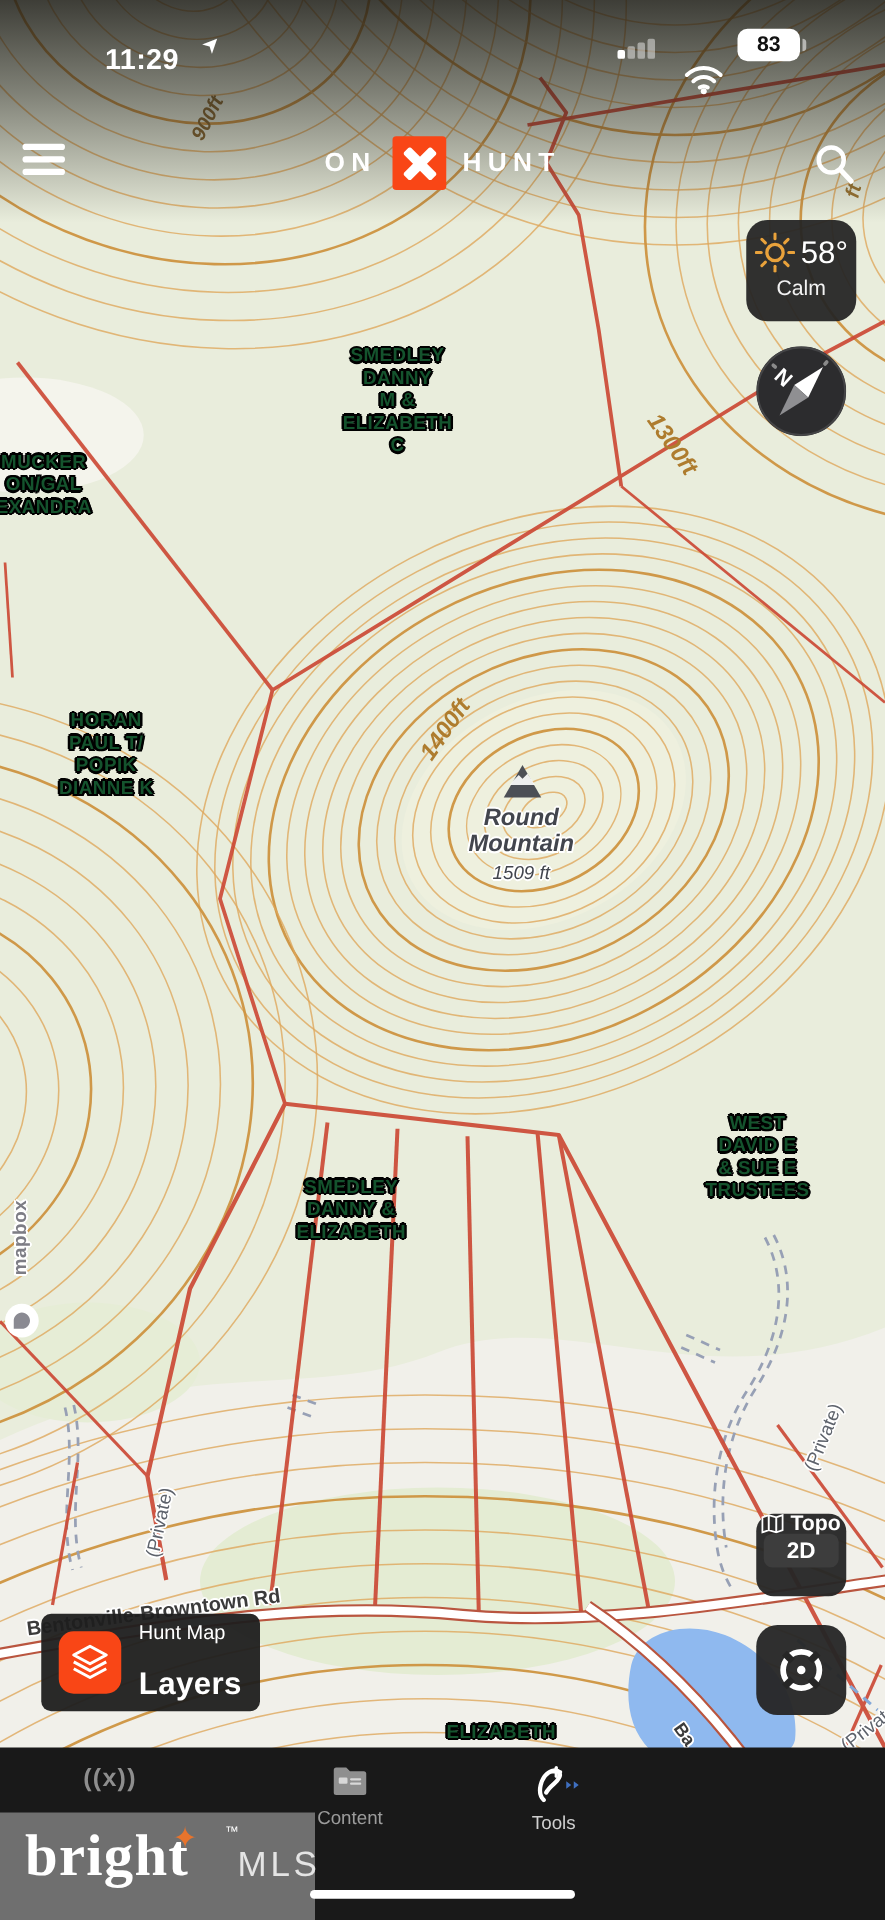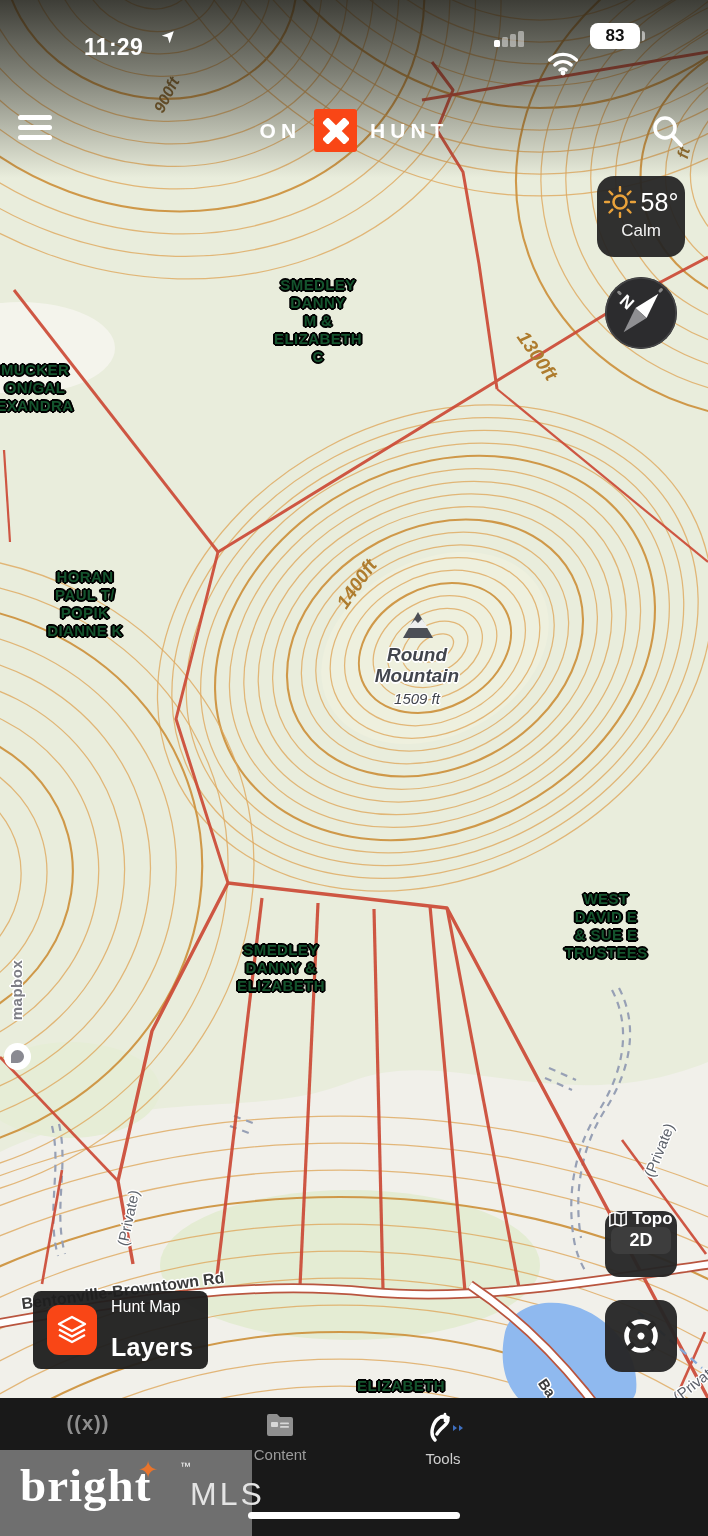--- a/index.html
+++ b/index.html
@@ -67,21 +67,21 @@
   .navbar{position:absolute;left:0;top:1398px;width:708px;height:138px;background:#191919;}
   .navitem{position:absolute;top:14px;width:120px;text-align:center;color:#9c9c9c;}
   .navitem .lbl{font-size:15px;margin-top:8px;}
   .navitem.active .lbl{color:#cfcfcf;}
   .offx{font-size:20px;font-weight:600;letter-spacing:1px;color:#8e8e8e;}
   .mls{position:absolute;left:0;top:1450px;width:252px;height:86px;background:rgba(114,114,114,.96);}
   .mls .b{position:absolute;left:20px;top:8px;font-family:"Liberation Serif",serif;font-weight:700;
     font-size:47px;color:#fff;letter-spacing:1px;}
   .mls .star{position:absolute;left:138px;top:6px;color:#e8742c;font-size:24px;}
   .mls .tm{position:absolute;left:180px;top:10px;color:#fff;font-size:11px;}
-  .mls .s{position:absolute;left:190px;top:26px;font-size:32px;font-weight:300;color:#e4e4e4;
+  .mls .s{position:absolute;left:190px;top:26px;font-size:28px;font-weight:300;color:#e4e4e4;
     letter-spacing:3px;}
   .homebar{position:absolute;left:248px;top:1512px;width:212px;height:7px;border-radius:4px;background:#fff;}
   svg{display:block;}
 </style>
 </head>
 <body>
 
 <svg id="map-svg" width="708" height="1536" viewBox="0 0 708 1536" class="abs" style="left:0;top:0">
   <rect id="map-bg" x="0" y="0" width="708" height="1536" fill="#E9EDDC"></rect>
 

